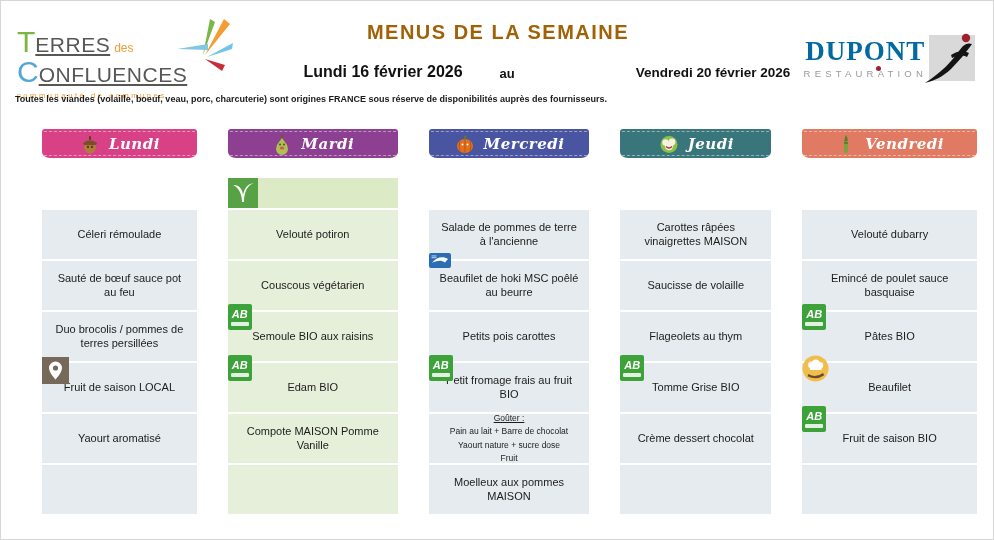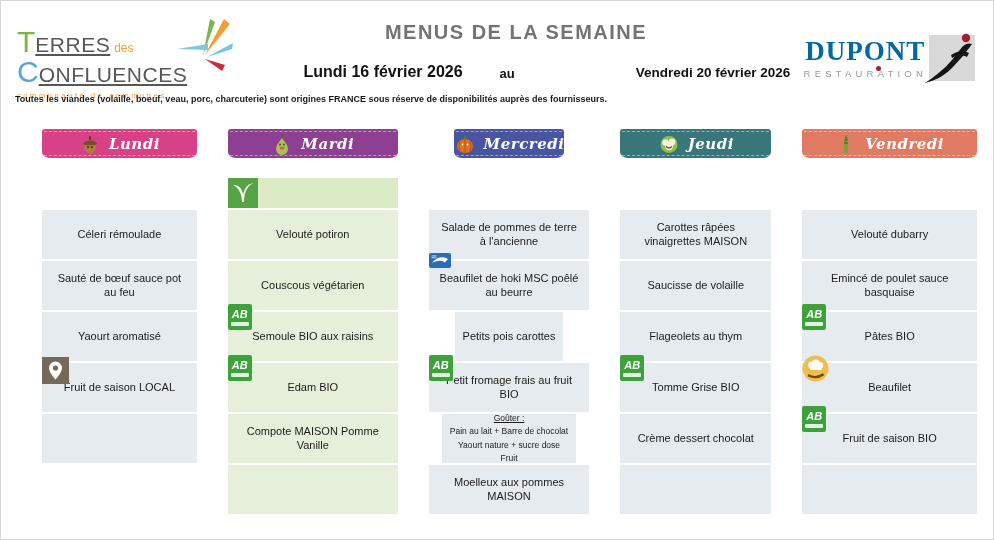--- a/index.html
+++ b/index.html
@@ -9,43 +9,43 @@
   
   .tc-logo { position:absolute; left:16px; top:26px; width:210px; }
   .tc-line { line-height:1; white-space:nowrap; }
   .tc-initial-t { font-size:30px; color:#7cb544; }
   .tc-initial-c { font-size:30px; color:#53a7d8; }
   .tc-word { font-size:21px; color:#575756; letter-spacing:0.5px;text-decoration:underline; }
   .tc-des { font-size:12px; color:#f59c32; margin-left:4px; }
   .tc-sub { margin-top:4px; font-size:7.5px; color:#f59c32; letter-spacing:2.6px; }
   .tc-burst { position:absolute; left:158px; top:-14px; }
 
-  .main-title { position:absolute; left:515px; top:20px; transform:translateX(-50%);
-    font-size:20px; font-weight:bold; letter-spacing:1.5px; color:#737373; white-space:nowrap;text-align:right; }
+  .main-title { position:absolute; left:497px; top:20px; transform:translateX(-50%);
+    font-size:20px; font-weight:bold; letter-spacing:1.5px; color:#a16207; white-space:nowrap;text-align:right; }
   .date-left { position:absolute; left:382px; top:62px; transform:translateX(-50%);
     font-size:16px; font-weight:bold; color:#111; white-space:nowrap; }
   .date-sep { position:absolute; left:506px; top:65px; transform:translateX(-50%);
     font-size:13px; font-weight:bold; color:#111; }
   .date-right { position:absolute; left:712px; top:64px; transform:translateX(-50%);
     font-size:13.5px; font-weight:bold; color:#111; white-space:nowrap; }
   .disclaimer { position:absolute; left:14px; top:93px; font-size:9px; font-weight:bold; color:#1a1a1a; }
 
   .dupont { position:absolute; right:14px; top:28px; display:flex; align-items:center; }
   .dupont-text { text-align:center; position:relative; }
   .dupont-name { font-family:"Liberation Serif", serif; font-weight:bold; font-size:27px;
     color:#0369a1; letter-spacing:1px; line-height:1; }
   .dupont-sub { font-size:9.5px; color:#9a9a9a; letter-spacing:4.2px; margin-top:3px; }
   .dupont-dot { position:absolute; left:72px; top:28px; width:5px; height:5px; border-radius:50%; background:#a02030; }
   .dupont-fig { margin-left:-6px; }
 
   
   .menu-table { position:absolute; left:13px; top:128px; width:963px; display:flex; }
   .day-col { display:flex; flex-direction:column;padding-left:28px; }
   .day-col + .day-col { margin-left:3px; }
-  .w0{width:191px;} .w1{width:207px;} .w2{width:197px;align-items:center;} .w3{width:187px;} .w4{width:212px;}
+  .w0{width:191px;} .w1{width:207px;} .w2{width:197px;} .w3{width:187px;} .w4{width:212px;}
 
   .banner { position:relative; height:29px; display:flex; align-items:center; justify-content:center;
     gap:8px; border-radius:3px 3px 8px 8px / 3px 3px 6px 6px; }
   .banner::before { content:""; position:absolute; inset:2px; border:1px dashed rgba(255,255,255,0.45);
     border-left:none; border-right:none; pointer-events:none; }
   .banner-label { color:#fff; font-family:"DejaVu Serif", serif; font-style:italic; font-weight:bold;
     font-size:15px; letter-spacing:0.5px; }
   .b0{background:#d94187;} .b1{background:#8d4092;} .b2{background:#4a55a2;} .b3{background:#39767c;} .b4{background:#e07a62;}
 
   .pre-strip { position:relative; height:30px; margin-top:20px; }
@@ -120,29 +120,30 @@
           <path d="M4 10 Q11 4.5 18 10 Q18 13 11 12 Q4 13 4 10 Z" fill="#7a4e26"></path>
           <rect x="10" y="3" width="2" height="4" rx="1" fill="#5d3a1c"></rect>
           <circle cx="9" cy="14" r="1" fill="#3c2712"></circle>
             <circle cx="13" cy="14" r="1" fill="#3c2712"></circle>
         </svg>
         <span class="banner-label">Lundi</span>
       </div>
       <div class="pre-strip"></div>
       <div class="cell">Céleri rémoulade</div>
       <div class="cell">Sauté de bœuf sauce pot au feu</div>
-      <div class="cell">Yaourt aromatisé</div>
+      <div class="cell">Duo brocolis / pommes de terres persillées</div>
       <div class="cell">
         <svg class="badge pin-badge" width="27" height="27" viewBox="0 0 27 27">
           <rect width="27" height="27" fill="#77695a"></rect>
           <path d="M13.5 4.5 a6.5 6.5 0 0 1 6.5 6.5 c0 4.6 -6.5 11.5 -6.5 11.5 s-6.5 -6.9 -6.5 -11.5 A6.5 6.5 0 0 1 13.5 4.5 Z" fill="#fff"></path>
           <circle cx="13.5" cy="11" r="2.6" fill="#77695a"></circle>
         </svg>
         <span>Fruit de saison LOCAL</span>
       </div>
+      <div class="cell">Yaourt aromatisé</div>
       <div class="cell"></div>
     </div>
 
     <div class="day-col w1 veg-col">
       <div class="banner b1">
         <svg width="22" height="22" viewBox="0 0 22 22">
           <path d="M11 4 q1 3 3 5 q3 3 3 7 a6 6 0 0 1 -12 0 q0 -4 3 -7 q2 -2 3 -5 Z" fill="#aec14f"></path>
           <rect x="10.2" y="1.5" width="1.8" height="4" fill="#7a512b"></rect>
           <ellipse cx="11" cy="15" rx="2.3" ry="1.5" fill="#d4566d"></ellipse>
           <circle cx="9" cy="11.5" r="0.9" fill="#3d4a1e"></circle>

